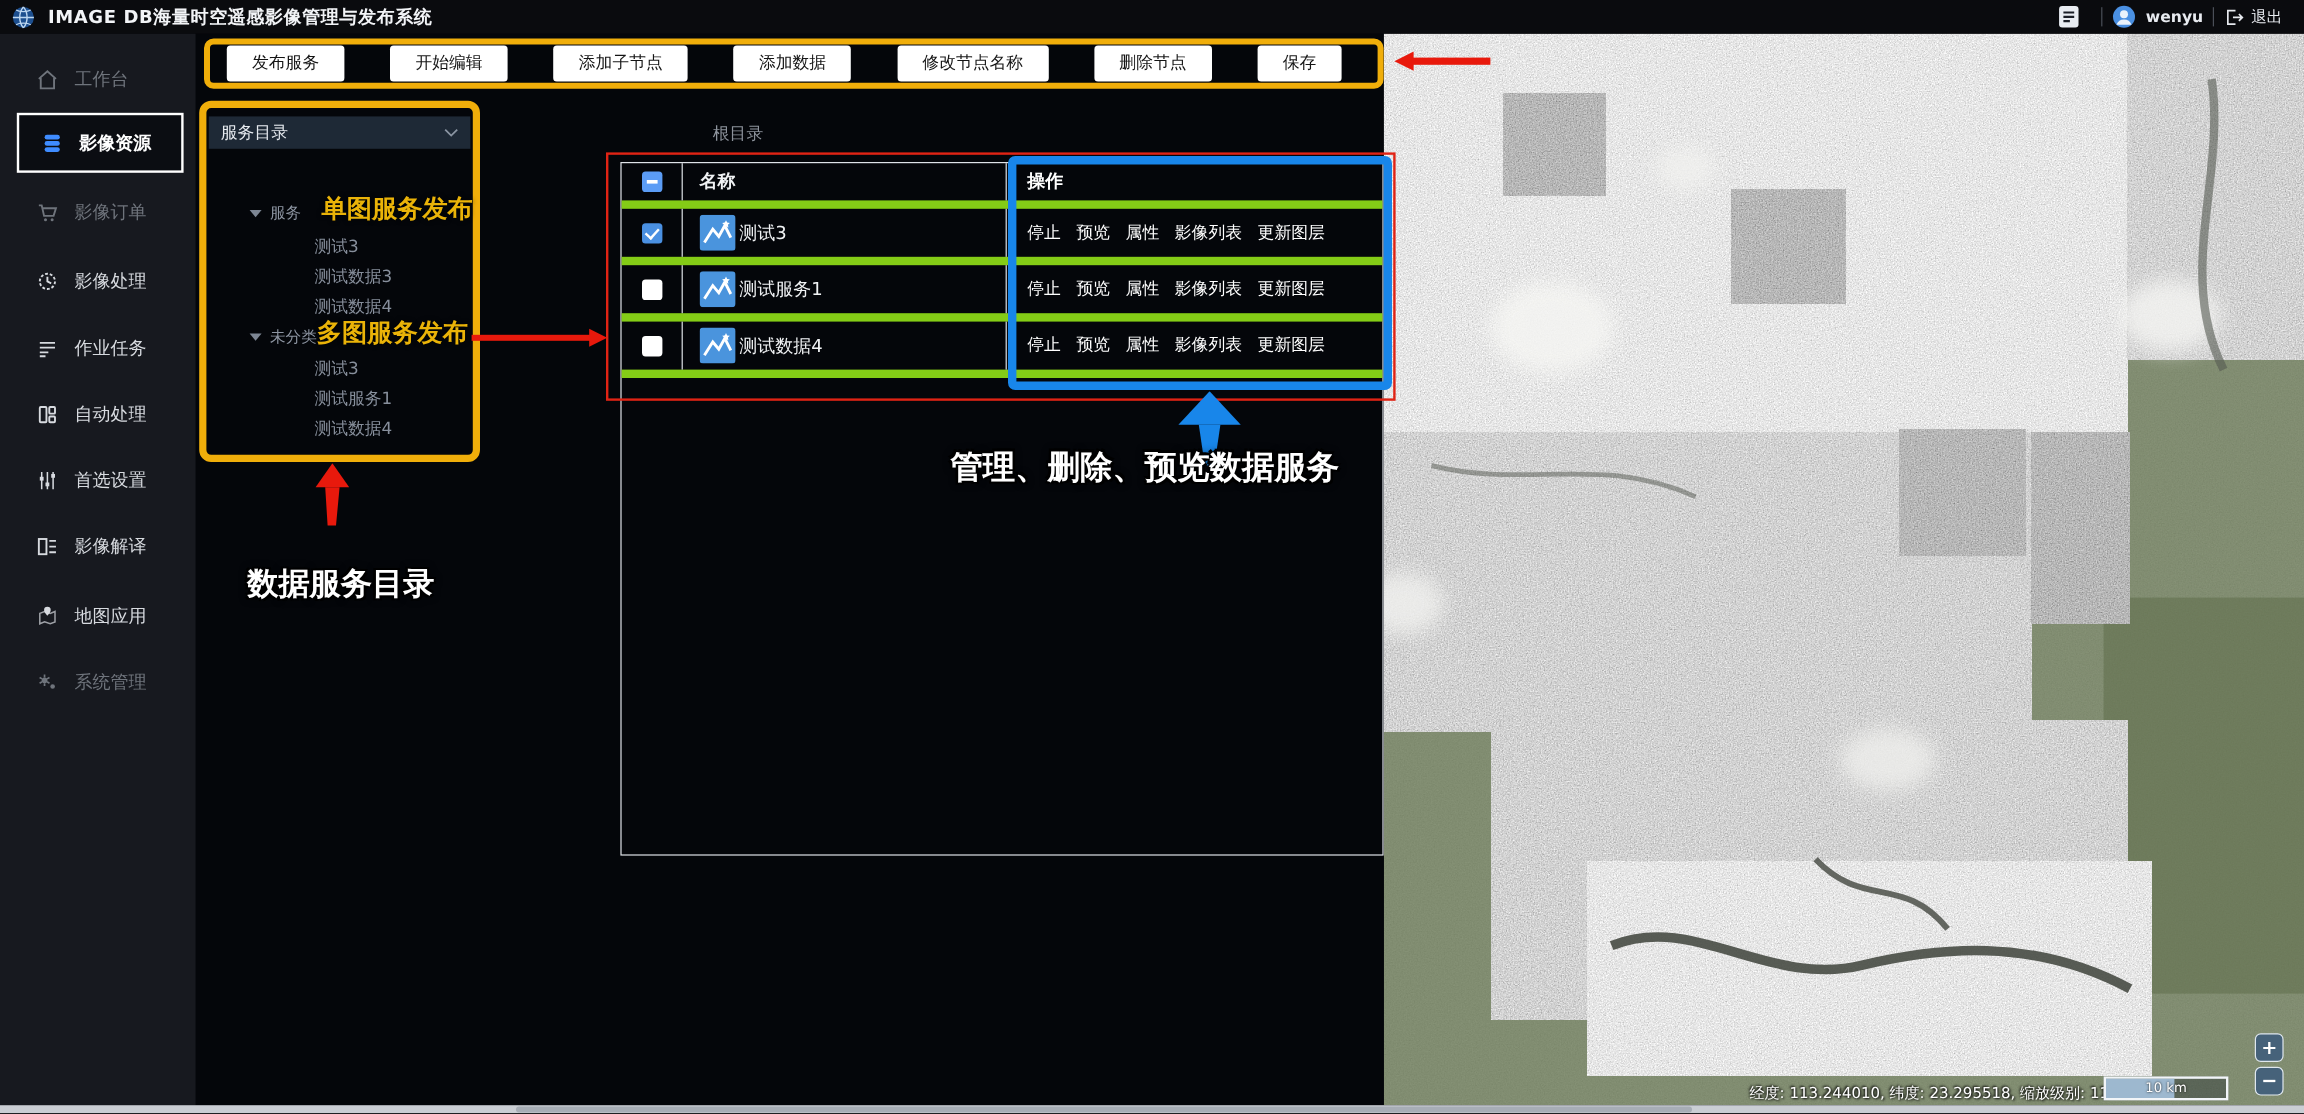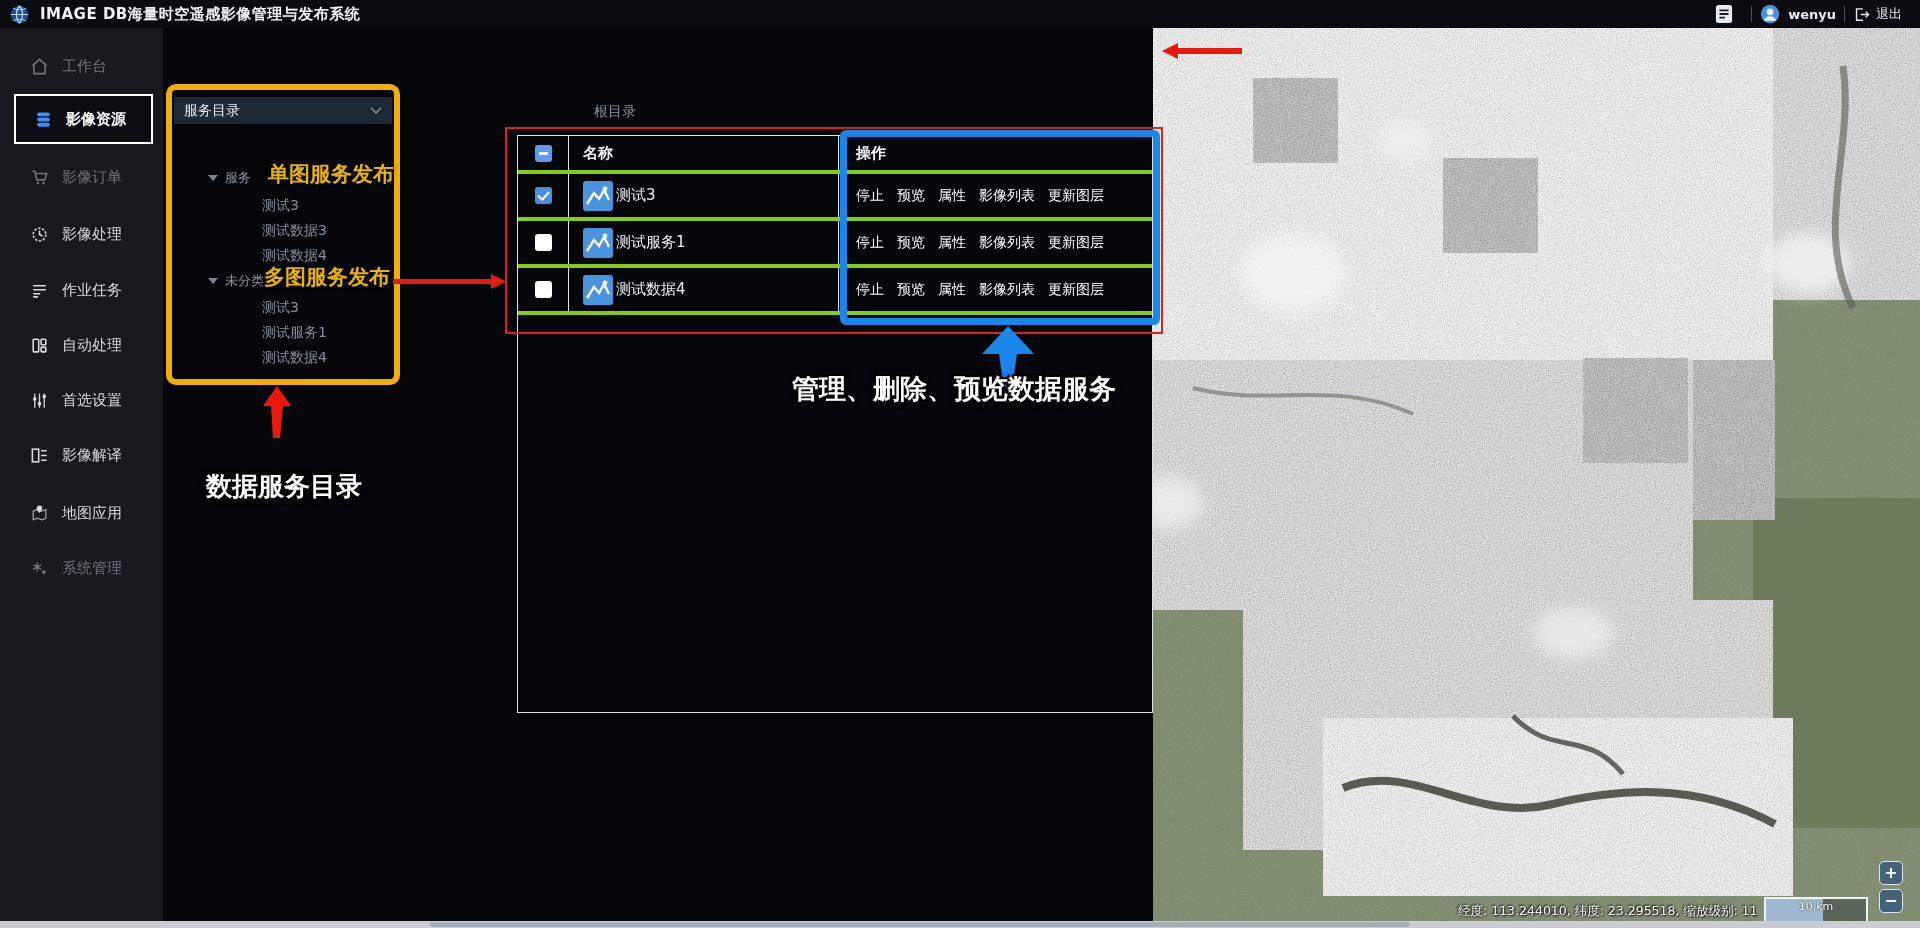--- a/index.html
+++ b/index.html
@@ -53,21 +53,21 @@
   .tree-child { position:absolute; font-size:14px; color:#878f9c; z-index:6; cursor:pointer; }
 
   
   .root-label { position:absolute; left:594px; top:103px; font-size:14px; color:#8d939c; z-index:4; }
   .red-box  { position:absolute; left:505px; top:127px; width:658px; height:207px;
               border:2px solid #e02314; z-index:4; pointer-events:none; }
   .blue-box { position:absolute; left:840px; top:130px; width:320px; height:195px;
               border:7px solid #1886ea; border-radius:6px; z-index:6; pointer-events:none; }
   .table-box { position:absolute; left:517px; top:135px; width:636px; height:578px;
                border:1px solid #dfe3e8; z-index:3; background:#04060a; }
-  .t-row { display:flex; width:100%; border-bottom:4px solid #84cc16;justify-content:center; }
+  .t-row { display:flex; width:100%; border-bottom:7px solid #84cc16;justify-content:center; }
   .t-head { height:38px; }
   .t-data { height:47px; }
   .c-check { width:51px; border-right:1px solid #dfe3e8; display:flex; align-items:center; justify-content:center; }
   .c-name  { width:270px; border-right:1px solid #dfe3e8; display:flex; align-items:center; padding-left:14px;
              color:#f0f2f4; font-size:15px; }
   .c-ops   { width:313px; display:flex; align-items:center; padding-left:17px; color:#fff; font-size:15px; }
   .t-head .c-name, .t-head .c-ops { font-weight:bold; }
   .c-name .img-ic { width:30px; height:30px; margin-right:3px; flex:none; }
   .op-link { margin-right:13px; font-size:14px; color:#fff; cursor:pointer; white-space:nowrap; }
   .cbx { width:17px; height:17px; border-radius:3px; position:relative; cursor:pointer; }
@@ -86,22 +86,22 @@
   .note-actions { left:792px; top:371px; font-size:27px;text-align:right; }
   .tree-note { position:absolute; color:#eab308; font-size:21px; font-weight:bold; z-index:7; white-space:nowrap;
                text-shadow:0 0 4px rgba(0,0,0,.9); }
   .arrow-svg { position:absolute; z-index:7; pointer-events:none; }
 
   
   .map { position:absolute; left:1153px; top:28px; width:767px; height:893px; z-index:1; overflow:hidden; cursor:grab; }
   .map svg.base { position:absolute; left:0; top:0; }
   .map-status { position:absolute; left:305px; top:875px; font-size:12.5px; color:#fff; z-index:2;
                 text-shadow:1px 1px 2px #000,-1px -1px 2px #000; }
-  .scalebar { position:absolute; left:600px; top:869px; width:104px; height:32px; border:2px solid #f2f5f8;
-              background:rgba(20,30,40,.35); z-index:2;margin-left:11px; }
+  .scalebar { position:absolute; left:600px; top:869px; width:104px; height:20px; border:2px solid #f2f5f8;
+              background:rgba(20,30,40,.35); z-index:2; }
   .scalebar .fill { position:absolute; left:0; top:0; width:57%; height:100%; background:#9db8cf; }
   .scalebar .lbl { position:absolute; left:0; top:1px; width:100%; text-align:center; font-size:11px; color:#fff;
                    text-shadow:0 0 2px #000; }
   .zoom-btns { position:absolute; left:726px; top:833px; z-index:2; display:flex; flex-direction:column; gap:4px; }
   .zbtn { width:24px; height:24px; border-radius:5px; background:#46627a; border:1.5px solid #dfe7ee;
           color:#fff; font-size:16px; font-weight:bold; display:flex; align-items:center; justify-content:center;
           cursor:pointer; line-height:1; }
 
   
   .hscroll { position:absolute; left:0; top:921px; width:1920px; height:7px; background:#caced4; z-index:11; }
@@ -239,20 +239,29 @@
         <span class="op-link">属性</span>
         <span class="op-link">影像列表</span>
         <span class="op-link">更新图层</span>
       </div>
     </div>
   </div>
 
   <div class="red-box"></div>
   <div class="blue-box"></div>
 
+  <div class="toolbar-box">
+    <button class="tool-btn">发布服务</button>
+    <button class="tool-btn">开始编辑</button>
+    <button class="tool-btn">添加子节点</button>
+    <button class="tool-btn">添加数据</button>
+    <button class="tool-btn">修改节点名称</button>
+    <button class="tool-btn">删除节点</button>
+    <button class="tool-btn">保存</button>
+  </div>
 
   <div class="tree-box"></div>
   <div class="tree-header">
     <span>服务目录</span>
     <svg class="chev" viewBox="0 0 12 8">
       <path d="M1 1l5 5 5-5" stroke="#8a94a2" stroke-width="1.5" fill="none"></path>
     </svg>
   </div>
 
   <div class="tree-row" style="left:208px; top:167px; height:22px;">

